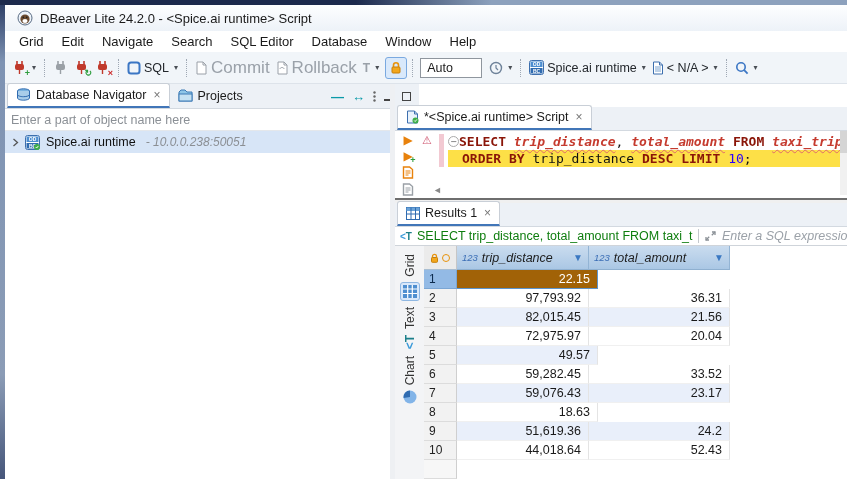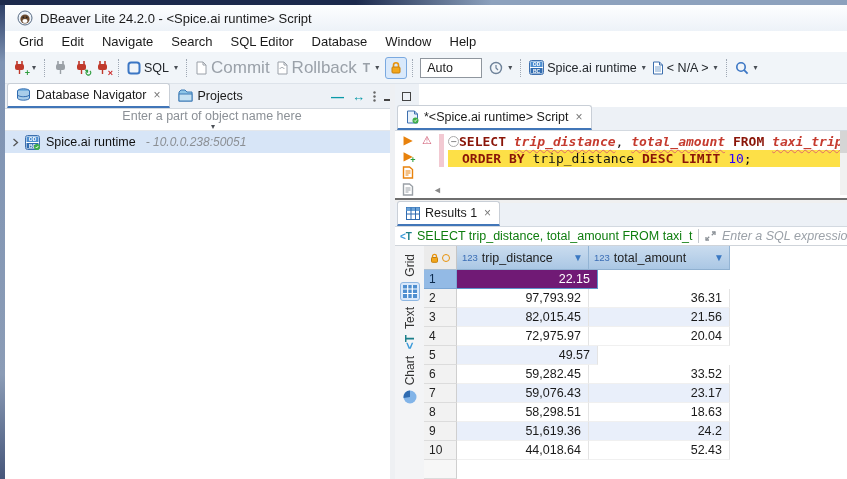--- a/index.html
+++ b/index.html
@@ -42,21 +42,21 @@
   
   #navpanel { left:5px; top:84px; width:414px; height:395px; background:#fff; }
   .tabbar { height:25px; background:#edf1f6; border-bottom:1px solid #d3d9e0; display:flex; align-items:flex-end; padding-left:2px; }
   .tab { display:flex; align-items:center; gap:5px; padding:0 8px; font-size:12.5px; height:25px; }
   .tab.active { background:#fff; border:1px solid #c9cfd7; border-bottom:2px solid #4176b8; border-radius:3px 3px 0 0; }
   .tab .x { color:#777; font-size:12px; margin-left:2px; }
   .nav-tools { margin-left:auto; display:flex; align-items:center; gap:8px; padding-right:8px; padding-bottom:5px; }
   .teal { color:#0a9aa8; font-weight:bold; font-size:13px; line-height:1; }
   .win-min { width:10px; height:8px; border-bottom:2px solid #444; display:inline-block; }
   .win-max { width:9px; height:9px; border:1.5px solid #444; display:inline-block; }
-  #navfilter { height:22px; border-bottom:1px solid #e4e7eb; display:flex; align-items:center; padding:0 6px;flex-direction:column; }
+  #navfilter { height:22px; border-bottom:1px solid #e4e7eb; display:flex; align-items:center; padding:0 6px; }
   #navfilter .ph { color:#8b9096; font-size:12.5px; flex:1; }
   #navtree-row { height:22px; background:#d7e5f7; display:flex; align-items:center; padding:0 7px; gap:6px; }
   #navtree-row .name { font-size:12.5px; color:#111; }
   #navtree-row .addr { font-size:12px; font-style:italic; color:#8b8f94; margin-left:4px; flex:1; }
 
   
   #vsash { left:390px; top:84px; width:5px; height:395px; background:#eef0f3; }
 
   
   #rightpane { left:395px; top:84px; width:452px; height:395px; display:flex; flex-direction:column; }
@@ -94,32 +94,32 @@
   .vlabel { writing-mode:vertical-rl; transform:rotate(180deg); font-size:12px; color:#333; margin:3px 0 2px; }
   .vlabel.rot-icon { margin:4px 0; }
   .sicon { margin:3px 0; display:flex; }
   .sicon.sel { background:#d9e8fa; border:1px solid #8fb7e2; border-radius:3px; padding:2px; }
   #gtable { flex:1; }
   .ghead { display:flex; height:24px; }
   .gcorner { width:33px; background:#ebebeb; border-right:1px solid #c6c6c6; border-bottom:1px solid #a9bed2;
     display:flex; align-items:center; justify-content:center; gap:3px; }
   .ocircle { width:8px; height:8px; border:1.5px solid #e8930c; border-radius:50%; display:inline-block; }
   .gcol { display:flex; align-items:center; padding:0 5px; font-size:12.5px; color:#1d1d1d;
-    background:linear-gradient(180deg,#cadcef,#aac7e4); border-right:1px solid #93b4d4; border-bottom:1px solid #8fb0d0; }
+    background:linear-gradient(180deg,#cadcef,#aac7e4); border-right:1px solid #93b4d4; border-bottom:1px solid #8fb0d0;font-style:italic; }
   .gcol .t123 { color:#3a6db5; font-size:9.5px; margin-right:4px; }
   .gcol .sort { margin-left:auto; color:#3a78c2; font-size:10px; }
   .c1 { width:132px; } .c2 { width:141px; }
   .grow { display:flex; height:19px; }
   .rnum { width:33px; background:#f2f2f2; border-right:1px solid #cfcfcf; border-bottom:1px solid #dcdcdc;
     font-size:12px; color:#222; display:flex; align-items:center; padding-left:5px; }
   .cell { border-right:1px solid #e4e4e4; border-bottom:1px solid #f0f0f0; font-size:12.5px;
     display:flex; align-items:center; justify-content:flex-end; padding-right:7px; background:#fff; }
   .grow.alt .cell { background:#e9effa; }
   .grow.sel .rnum { background:#93bae5; border-color:#7ba6d4; color:#0d2b4e; }
-  .grow.sel .cell { background:#701a75; color:#fff; border-color:#5d94cc; }
+  .grow.sel .cell { background:#a16207; color:#fff; border-color:#5d94cc; }
   .grow.sel .cell.focus { background:#7db0e1; box-shadow:inset 0 0 0 2px #1c4e87; }
   .rnum.empty { background:#f7f7f7; }
 </style>
 </head>
 <body>
 
 <div class="abs" id="topstrip"></div>
 <div class="abs" id="leftstrip"></div>
 
 <div class="abs" id="titlebar">
@@ -473,21 +473,20 @@
         <div class="cell c1">59,282.45</div>
         <div class="cell c2">33.52</div>
       </div>
       <div class="grow alt">
         <div class="rnum">7</div>
         <div class="cell c1">59,076.43</div>
         <div class="cell c2">23.17</div>
       </div>
       <div class="grow">
         <div class="rnum">8</div>
-        <div class="cell c1">58,298.51</div>
         <div class="cell c2">18.63</div>
       </div>
       <div class="grow alt">
         <div class="rnum">9</div>
         <div class="cell c1">51,619.36</div>
         <div class="cell c2">24.2</div>
       </div>
       <div class="grow">
         <div class="rnum">10</div>
         <div class="cell c1">44,018.64</div>

